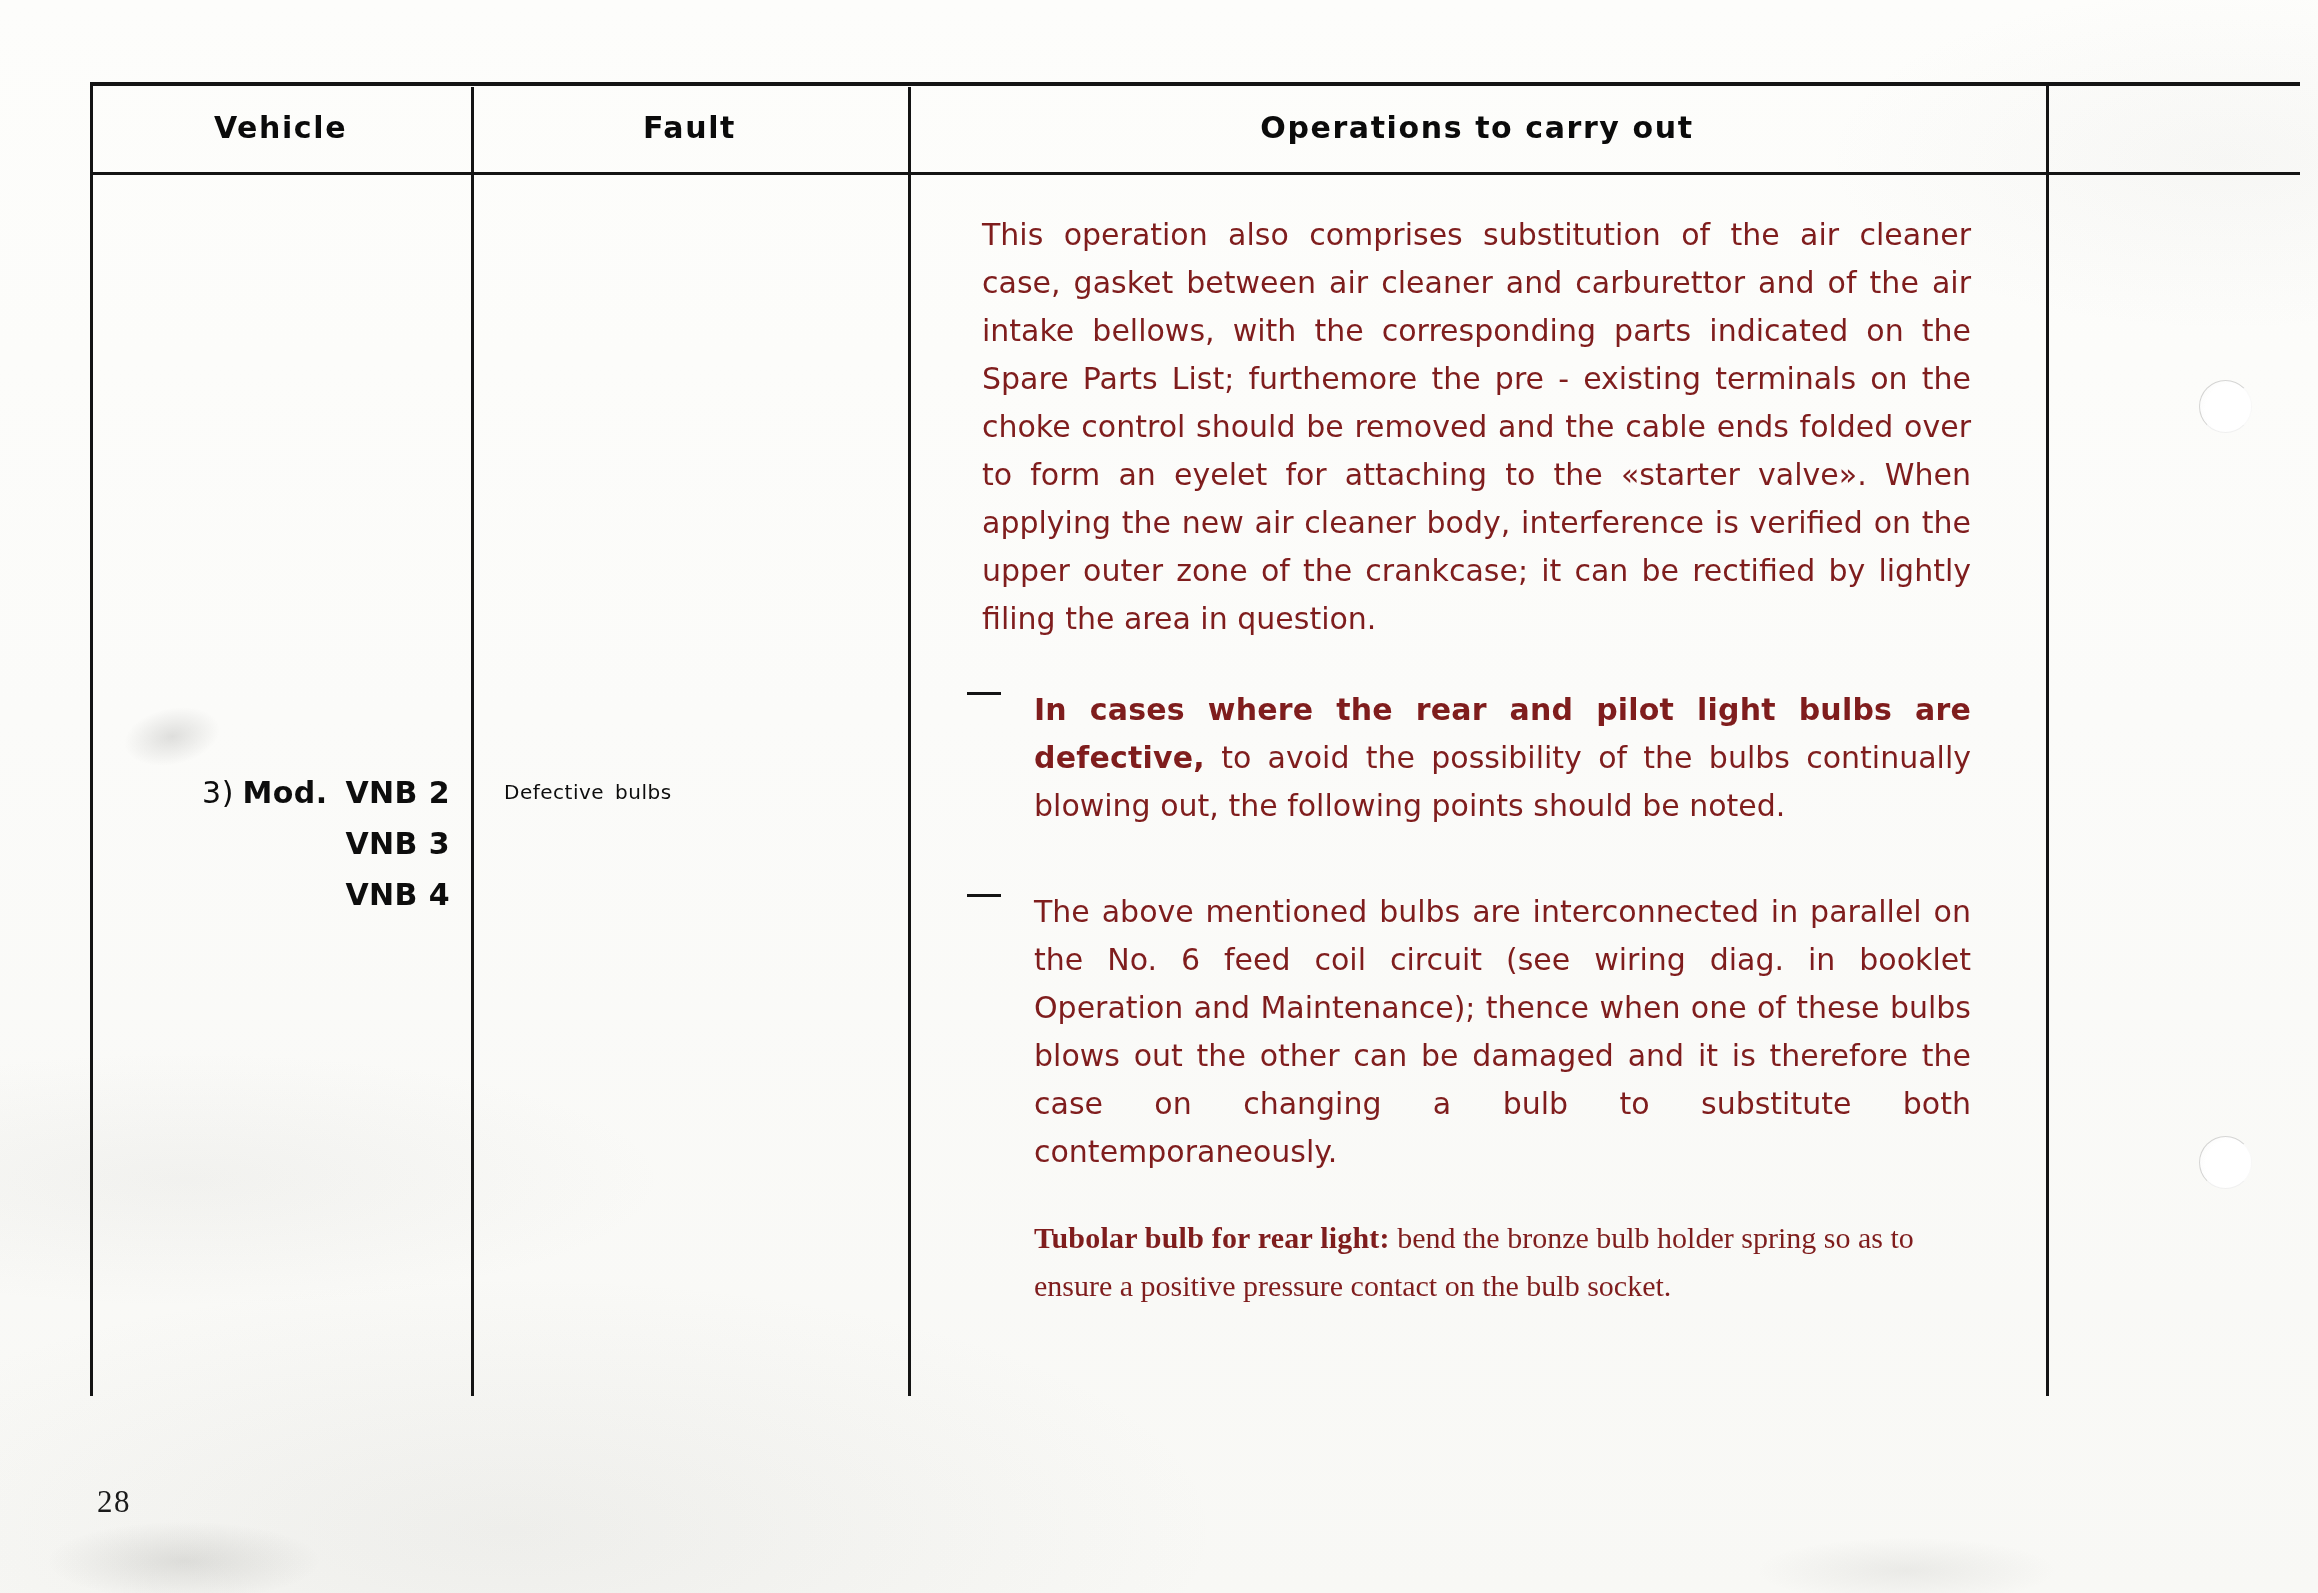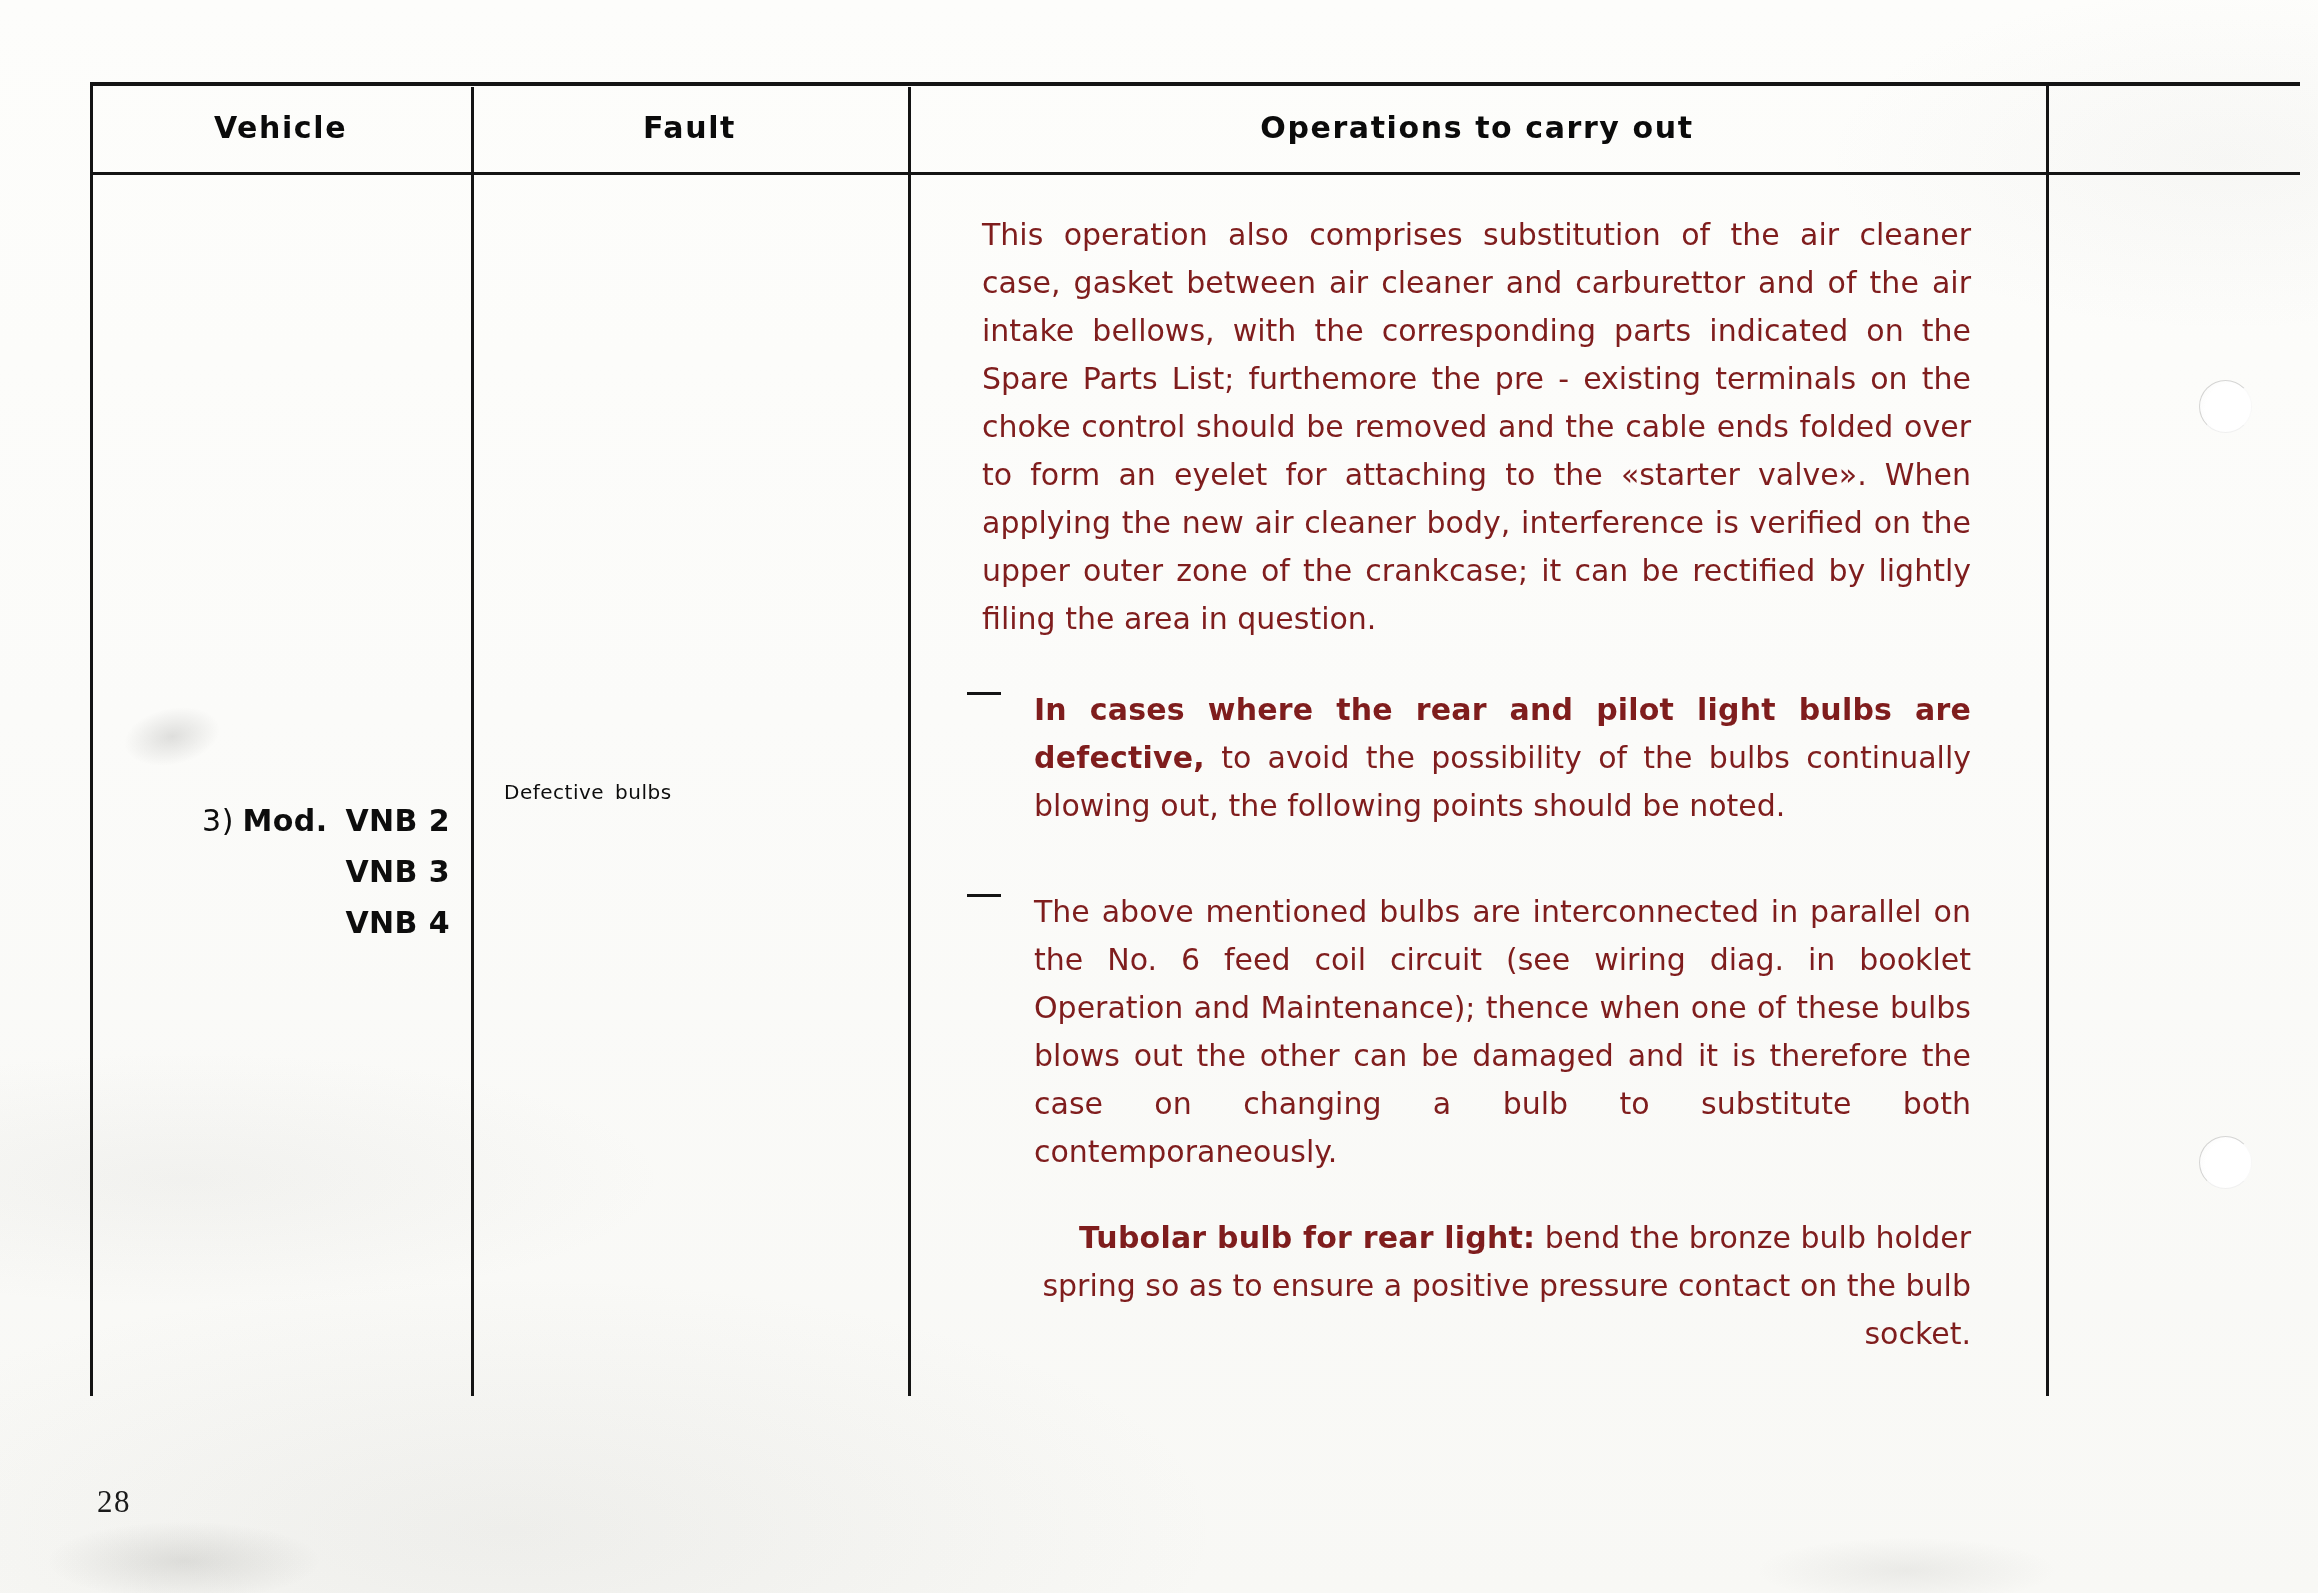--- a/index.html
+++ b/index.html
@@ -117,21 +117,20 @@
   }
   .vehicle-block {
     position: absolute;
     left: 0;
     top: 592px;
     width: 360px;
     text-align: right;
     font-size: 30px;
     line-height: 51px;
     font-family: "DejaVu Sans", sans-serif;
-    margin-top: 28px;
   }
   .veh-line1 { white-space: nowrap; }
   .veh-num { font-weight: normal; letter-spacing: 0.8px; }
   .veh-mod { font-weight: bold; letter-spacing: 0.4px; margin-left: 8.2px; }
   .veh-model { font-weight: bold; letter-spacing: 0.4px; margin-left: 18px; }
   .veh-line2, .veh-line3 { font-weight: bold; letter-spacing: 0.4px; }
 
   
   .fault-cell {
     position: absolute;
@@ -167,21 +166,21 @@
   }
   .ops-p {
     font-size: 30px;
     line-height: 48px;
     text-align: justify;
     text-justify: inter-word;
     font-family: "DejaVu Sans", sans-serif;
     color: #7f1d1d;
     margin: 15px;
   }
-  .ops-p.last-left { text-align: right; }
+  .ops-p.last-left { text-align: left; font-family: Liberation Serif, serif; }
 
   .bullet-row {
     display: flex;
     align-items: flex-start;
     margin-top: 28px;
   }
   .bullet-dash {
     flex: 0 0 auto;
     width: 52px;
     padding-top: 21px;

